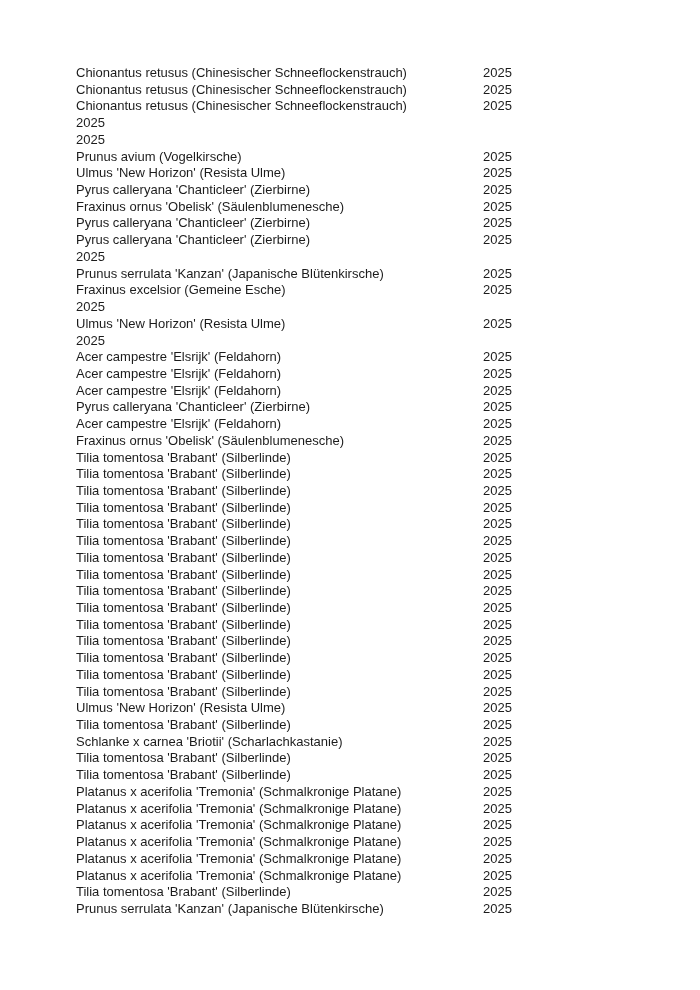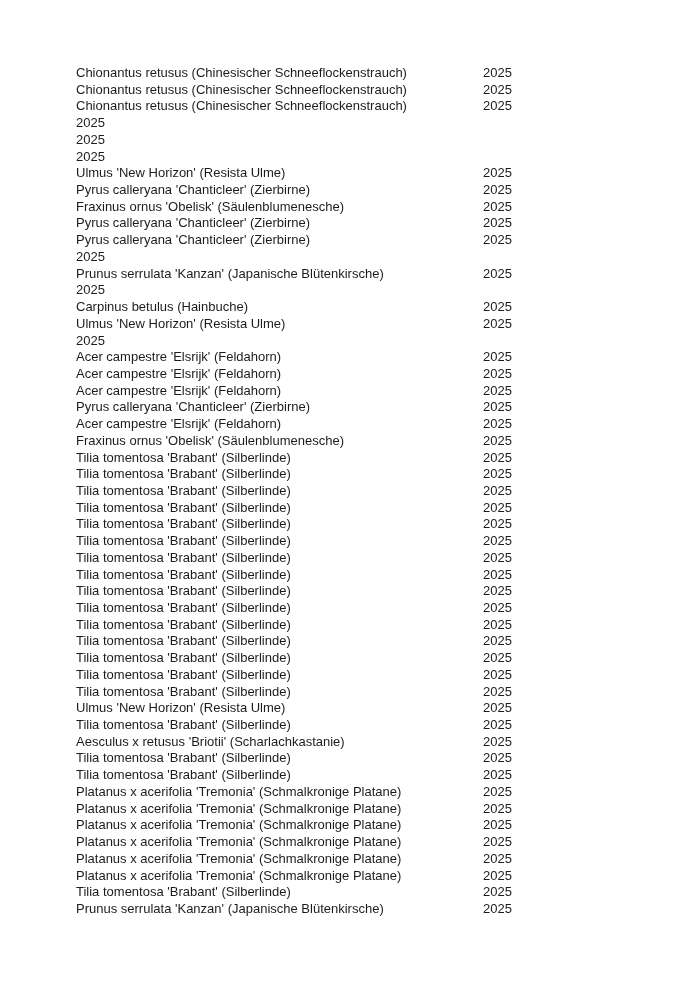--- a/index.html
+++ b/index.html
@@ -59,20 +59,21 @@
         <span class="name">Chionantus retusus (Chinesischer Schneeflockenstrauch)</span>
         <span class="year">2025</span>
       </div>
       <div class="row">
         <span class="year">2025</span>
       </div>
       <div class="row">
         <span class="year">2025</span>
       </div>
       <div class="row">
+        <span class="name">Prunus avium (Vogelkirsche)</span>
         <span class="year">2025</span>
       </div>
       <div class="row">
         <span class="name">Ulmus 'New Horizon' (Resista Ulme)</span>
         <span class="year">2025</span>
       </div>
       <div class="row">
         <span class="name">Pyrus calleryana 'Chanticleer' (Zierbirne)</span>
         <span class="year">2025</span>
       </div>
@@ -89,24 +90,24 @@
         <span class="year">2025</span>
       </div>
       <div class="row">
         <span class="year">2025</span>
       </div>
       <div class="row">
         <span class="name">Prunus serrulata 'Kanzan' (Japanische Blütenkirsche)</span>
         <span class="year">2025</span>
       </div>
       <div class="row">
-        <span class="year">2025</span>
-      </div>
-      <div class="row">
-        <span class="name">Carpinus betulus (Hainbuche)</span>
+        <span class="name">Fraxinus excelsior (Gemeine Esche)</span>
+        <span class="year">2025</span>
+      </div>
+      <div class="row">
         <span class="year">2025</span>
       </div>
       <div class="row">
         <span class="name">Ulmus 'New Horizon' (Resista Ulme)</span>
         <span class="year">2025</span>
       </div>
       <div class="row">
         <span class="year">2025</span>
       </div>
       <div class="row">
@@ -195,21 +196,21 @@
       </div>
       <div class="row">
         <span class="name">Ulmus 'New Horizon' (Resista Ulme)</span>
         <span class="year">2025</span>
       </div>
       <div class="row">
         <span class="name">Tilia tomentosa 'Brabant' (Silberlinde)</span>
         <span class="year">2025</span>
       </div>
       <div class="row">
-        <span class="name">Aesculus x retusus 'Briotii' (Scharlachkastanie)</span>
+        <span class="name">Schlanke x carnea 'Briotii' (Scharlachkastanie)</span>
         <span class="year">2025</span>
       </div>
       <div class="row">
         <span class="name">Tilia tomentosa 'Brabant' (Silberlinde)</span>
         <span class="year">2025</span>
       </div>
       <div class="row">
         <span class="name">Tilia tomentosa 'Brabant' (Silberlinde)</span>
         <span class="year">2025</span>
       </div>

